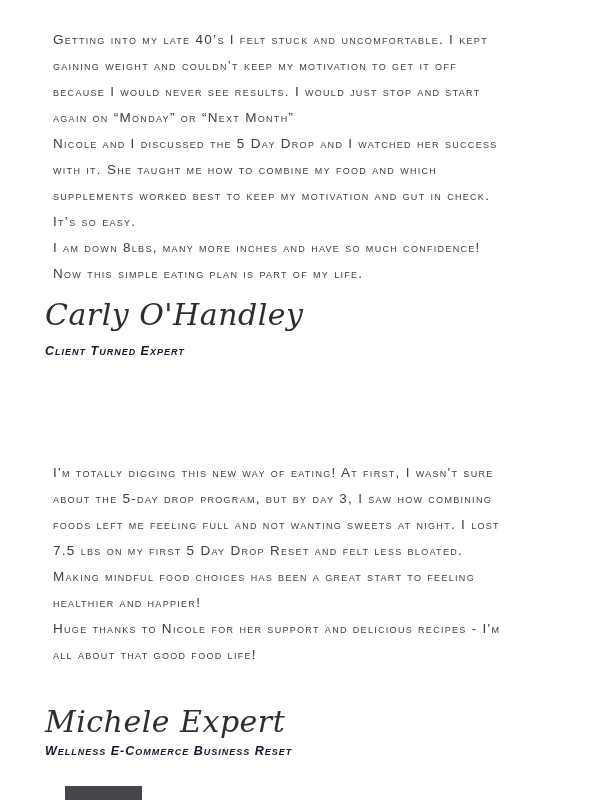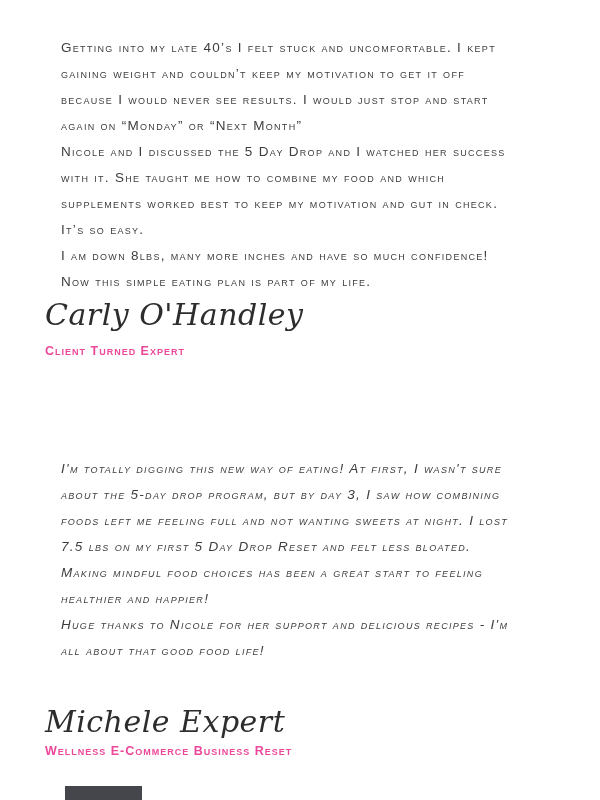--- a/index.html
+++ b/index.html
@@ -12,51 +12,52 @@
     width: 600px;
     height: 800px;
     background: #ffffff;
     overflow: hidden;
     font-family: "Liberation Sans", sans-serif;
   }
   .quote {
     position: absolute;
     left: 45px;
     width: 448px;
-    margin: 16px;
+    margin: 8px;
     font-size: 13.5px;
     font-weight: 400;
     letter-spacing: 1.3px;
     line-height: 26px;
     color: #3d3d3d;
     font-variant: small-caps;
     white-space: pre-line;
   }
   .quote-1 { top: 19px; }
-  .quote-2 { top: 440px; font-style: italic; }
+  .quote-2 { top: 452px; }
   .signature {
     position: absolute;
     left: 45px;
     font-family: "DejaVu Serif", serif;
     font-style: italic;
     font-size: 30px;
     line-height: 34px;
     color: #2d2d2d;
     letter-spacing: 0.5px;
   }
   .signature-1 { top: 298px; }
   .signature-2 { top: 705px; }
   .role {
     position: absolute;
     left: 45px;
     font-size: 12.5px;
     font-weight: 700;
     letter-spacing: 1px;
-    color: #ec4899;
+    color: #0f172a;
     font-variant: small-caps;
+    font-style: italic;
   }
   .role-1 { top: 344px; }
   .role-2 { top: 744px; }
   .footer-block {
     position: absolute;
     left: 65px;
     top: 786px;
     width: 77px;
     height: 14px;
     background: #45464c;

